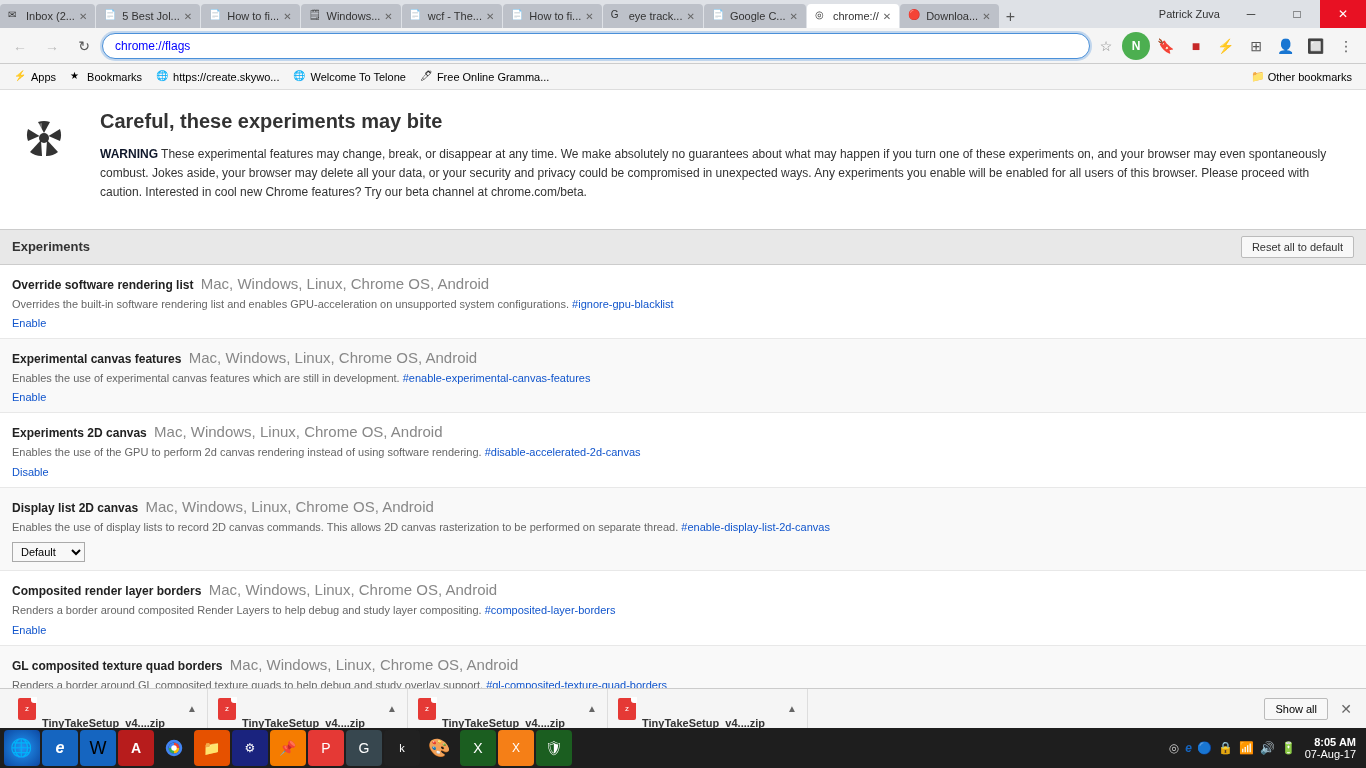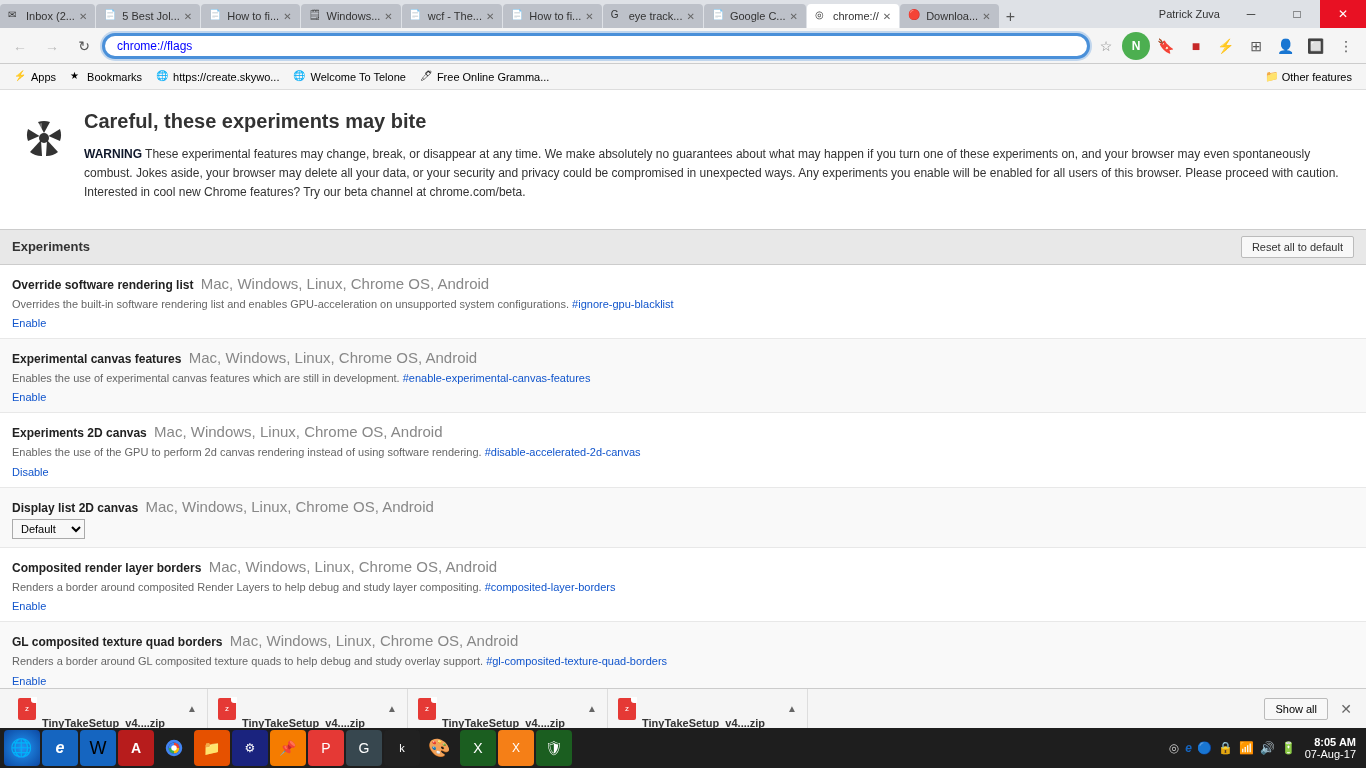--- a/index.html
+++ b/index.html
@@ -105,21 +105,21 @@
       background: none;
       cursor: pointer;
       border-radius: 50%;
       font-size: 14px;
       color: #555;
     }
     .toolbar-btn:disabled { color: #bbb; cursor: default; }
     .address-bar {
       flex: 1;
       height: 26px;
-      border: 3px solid #be185d;
+      border: 1px solid #be185d;
       border-radius: 13px;
       padding: 0 12px;
       font-size: 12px;
       background: #fff;
       color: #00f;
       outline: none;
     }
     .address-bar.selected {
       border-color: #4a90d9;
       box-shadow: 0 0 0 2px rgba(74,144,217,0.3);
@@ -187,21 +187,21 @@
 
     
     .main-content {
       height: calc(768px - 28px - 36px - 26px - 40px - 30px);
       overflow-y: auto;
       background: #fff;
     }
     .warning-section {
       padding: 20px 20px 10px 20px;
       display: flex;
-      gap: 16px;
+      gap: 32px;
       align-items: flex-start;
     }
     .radiation-icon {
       width: 48px;
       height: 48px;
       flex-shrink: 0;
       margin-top: 4px;
     }
     .warning-content h1 {
       font-size: 20px;
@@ -512,21 +512,21 @@
         <span>Welcome To Telone</span>
       </div>
       <div class="bookmark-item">
         <span class="bookmark-favicon">🖊</span>
         <span>Free Online Gramma...</span>
       </div>
     </div>
   <div class="bookmarks-spacer"></div>
   <div class="other-bookmarks">
     <span>📁</span>
-    <span>Other features</span>
+    <span>Other bookmarks</span>
   </div>
 </div>
 
 <div class="main-content">
   <div class="warning-section">
 
     <svg class="radiation-icon" viewBox="0 0 48 48" xmlns="http://www.w3.org/2000/svg">
       <circle cx="24" cy="24" r="5" fill="#333"></circle>
       <path d="M24 19 L18 8 A18 18 0 0 1 30 8 Z" fill="#333"></path>
       <path d="M19.5 22 L8 27 A18 18 0 0 1 8 15 Z" fill="#333"></path>
@@ -576,20 +576,23 @@
     </div>
     <div class="experiment-desc">
       Enables the use of the GPU to perform 2d canvas rendering instead of using software rendering. <a class="experiment-link">#disable-accelerated-2d-canvas</a>
     </div>
     <a class="experiment-link">Disable</a>
   </div>
       <div class="experiment-item shaded">
     <div>
       <span class="experiment-name">Display list 2D canvas</span>
       <span class="experiment-platform">Mac, Windows, Linux, Chrome OS, Android</span>
+    </div>
+    <div class="experiment-desc">
+      Enables the use of display lists to record 2D canvas commands. This allows 2D canvas rasterization to be performed on separate thread. <a class="experiment-link">#enable-display-list-2d-canvas</a>
     </div>
     <div class="experiment-dropdown"><select><option selected="">Default</option><option>Enabled</option><option>Disabled</option></select></div>
   </div>
       <div class="experiment-item">
     <div>
       <span class="experiment-name">Composited render layer borders</span>
       <span class="experiment-platform">Mac, Windows, Linux, Chrome OS, Android</span>
     </div>
     <div class="experiment-desc">
       Renders a border around composited Render Layers to help debug and study layer compositing. <a class="experiment-link">#composited-layer-borders</a>

